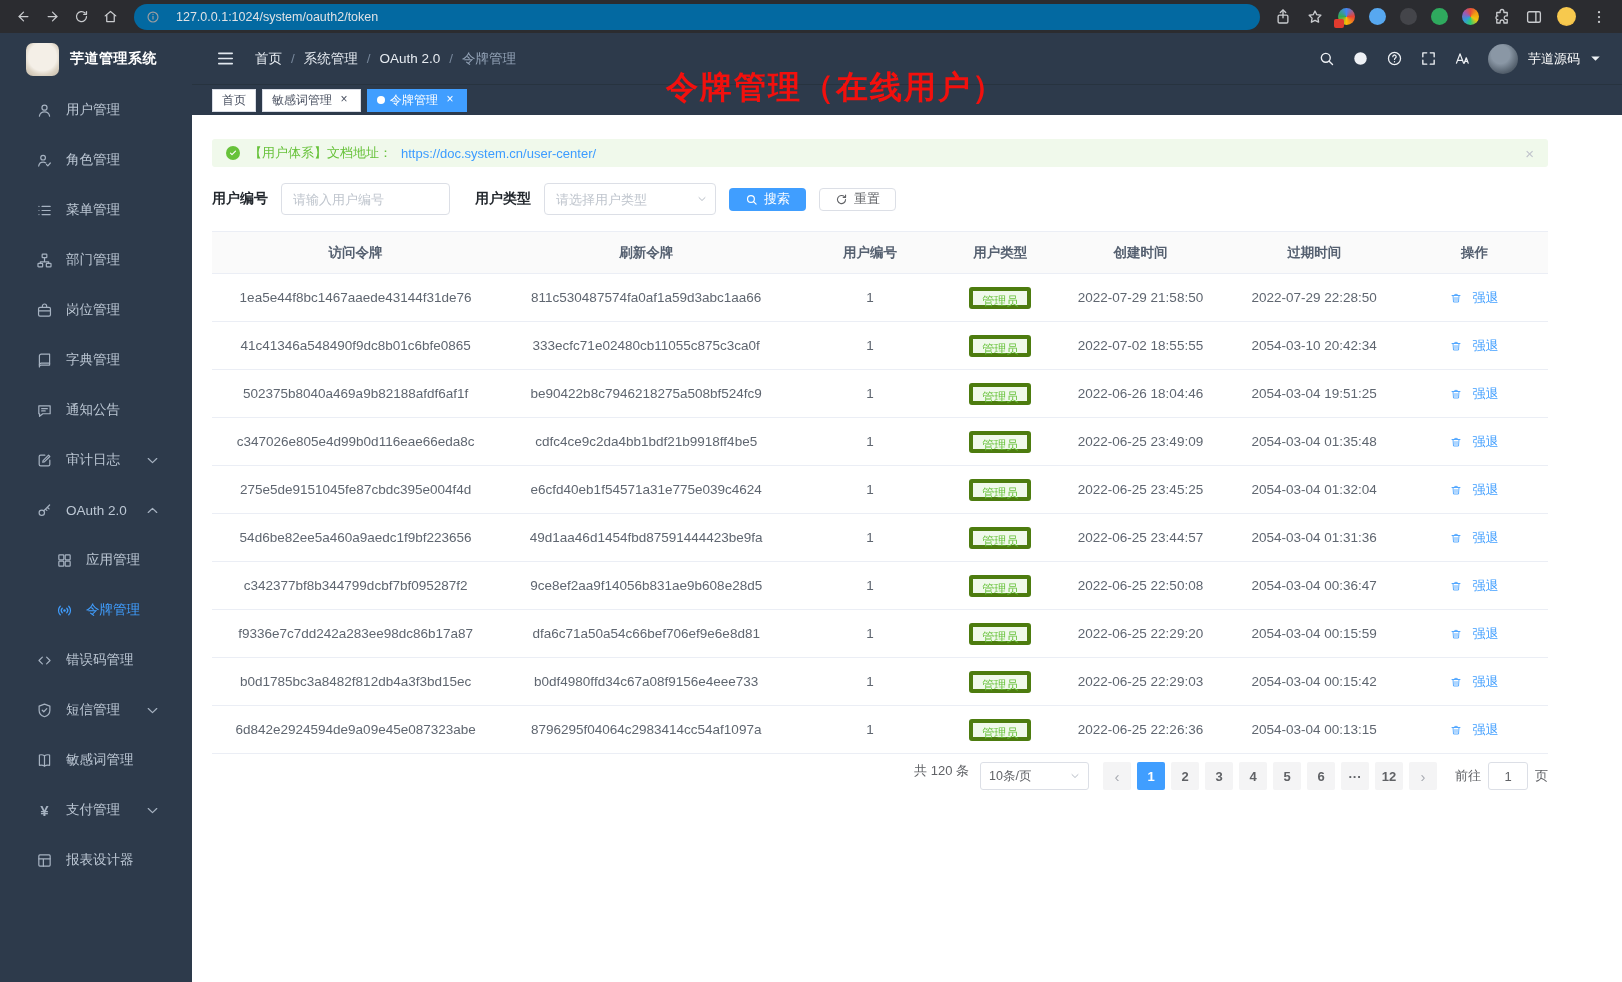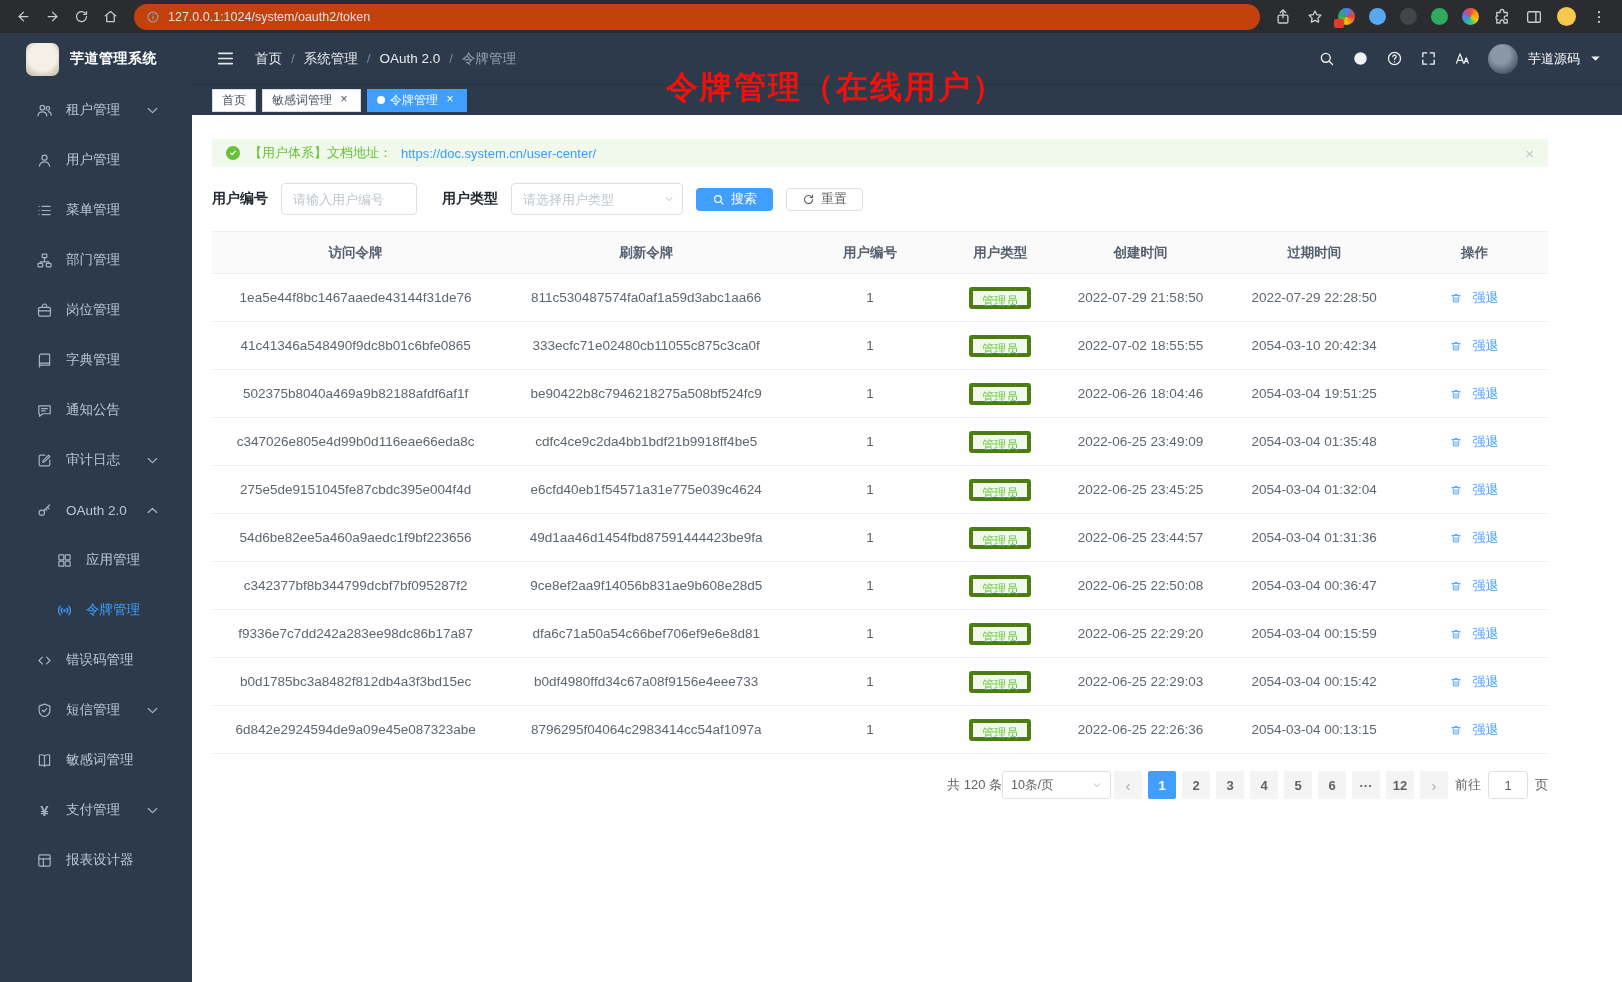--- a/index.html
+++ b/index.html
@@ -5,21 +5,21 @@
 *{margin:0;padding:0;box-sizing:border-box}
 html,body{width:1622px;height:982px}
 body{position:relative;overflow:hidden;background:#fff;font-family:"Liberation Sans","DejaVu Sans",sans-serif}
 .icon{display:inline-flex;align-items:center;justify-content:center}
 .icon svg{width:100%;height:100%;display:block}
 
 
 .browser{height:33px;background:#2b2c30;display:flex;align-items:center;padding:0 10px;gap:2px;color:#c9cbce}
 .nav-icon{width:27px;height:27px;border-radius:50%;display:flex;align-items:center;justify-content:center;cursor:pointer}
 .nav-icon svg{width:15px;height:15px}
-.urlbar{flex:1;height:26px;background:#c2410c;border-radius:13px;display:flex;align-items:center;gap:8px;padding:0 12px;margin:0 12px 0 8px;color:#e0e2e5;font-size:12.5px;cursor:text}
+.urlbar{flex:1;height:26px;background:#0369a1;border-radius:13px;display:flex;align-items:center;gap:16px;padding:0 12px;margin:0 12px 0 8px;color:#e0e2e5;font-size:12.5px;cursor:text}
 .urlbar .icon{width:14px;height:14px;color:#9b9da1}
 .br-right{display:flex;align-items:center;gap:14px;padding-right:4px}
 .br-right .icon{width:18px;height:18px;cursor:pointer}
 .ext{width:17px;height:17px;border-radius:50%;position:relative;cursor:pointer;flex-shrink:0}
 .ext .badge{position:absolute;left:-4px;bottom:-3px;width:10px;height:9px;background:#e23b2e;border-radius:2px}
 .ext-multi{background:conic-gradient(#4285f4,#ea4335,#fbbc05,#34a853,#4285f4)}
 .ext-blue{background:#57a8f0}
 .ext-dark{background:#44454a}
 .ext-green{background:#2faa5e}
 .ext-rainbow{background:conic-gradient(#e74c3c,#f39c12,#f1c40f,#2ecc71,#3498db,#9b59b6,#e74c3c)}
@@ -64,39 +64,39 @@
 
 .content{flex:1;background:#fff;padding:24px 74px 0 20px;position:relative;overflow:hidden}
 .alert{height:28px;background:#f0f9eb;border-radius:3px;display:flex;align-items:center;gap:9px;padding:0 14px;font-size:13px;color:#67c23a;position:relative}
 .alert-check{width:14px;height:14px;border-radius:50%;background:#67c23a;color:#fff;display:inline-flex;align-items:center;justify-content:center;flex-shrink:0}
 .alert-check svg{width:8px;height:8px}
 .alert-link{color:#3c9cff;cursor:pointer;text-decoration:none}
 .alert-close{position:absolute;right:14px;top:50%;transform:translateY(-50%);color:#c0c4cc;font-size:15px;cursor:pointer}
 
 .filters{display:flex;align-items:center;margin-top:16px;gap:13px}
 .flabel{font-size:14px;font-weight:700;color:#23282e}
-.txt-input{width:136px;height:32px;border:1px solid #dcdfe6;border-radius:4px;padding:0 11px;font-size:13px;color:#606266;outline:none;font-family:inherit;background:#fff}
+.txt-input{width:169px;height:32px;border:1px solid #dcdfe6;border-radius:4px;padding:0 11px;font-size:13px;color:#606266;outline:none;font-family:inherit;background:#fff}
 .txt-input::placeholder{color:#bfc5cd}
 .select-wrap{position:relative;width:172px}
 .select-wrap .txt-input{width:100%;padding-right:26px;cursor:pointer}
 .select-caret{position:absolute;right:8px;top:50%;transform:translateY(-50%);width:12px;height:12px;color:#b6bcc5}
 .btn{height:23px;border-radius:4px;font-size:13px;display:inline-flex;align-items:center;gap:6px;padding:0 15px;cursor:pointer;border:1px solid transparent;font-family:inherit}
 .btn .icon{width:13px;height:13px}
 .btn-primary{background:#409eff;color:#fff}
 .btn-plain{background:#fff;border-color:#dcdfe6;color:#606266}
 
 .table-wrap{margin-top:16px}
 table{width:100%;border-collapse:collapse;table-layout:fixed}
 th{height:42px;font-size:13.5px;font-weight:700;color:#556070;background:#fafafa;border-top:1px solid #ebeef5;border-bottom:1px solid #ebeef5;text-align:center;white-space:nowrap}
 td{height:48px;font-size:13.5px;color:#5f6670;border-bottom:1px solid #ebeef5;text-align:center;white-space:nowrap;overflow:hidden}
 .tag-success{display:inline-block;height:22px;line-height:20px;padding:0 9px;background:#f0f9eb;border:4px solid #4d7c0f;color:#67c23a;border-radius:3px;font-size:12px}
 .action-link{color:#409eff;display:inline-flex;align-items:center;gap:10px;cursor:pointer;font-size:13px}
 .action-link svg{width:12px;height:12px}
 
-.pagination{display:flex;align-items:center;justify-content:flex-end;margin-top:17px;font-size:13px;color:#606266;gap:0}
+.pagination{display:flex;align-items:flex-start;justify-content:flex-end;margin-top:8px;font-size:13px;color:#606266;gap:11px}
 .psize{position:relative;width:109px}
 .psize-box{width:100%;height:28px;border:1px solid #dcdfe6;border-radius:3px;display:flex;align-items:center;padding:0 22px 0 8px;font-size:12.5px;color:#606266;cursor:pointer;background:#fff}
 .pages{display:flex;align-items:center}
 .pbtn{min-width:28px;height:28px;padding:0 4px;margin:0 3px;background:#f4f4f5;border-radius:2px;display:inline-flex;align-items:center;justify-content:center;font-size:13px;font-weight:600;color:#606266;cursor:pointer}
 .pbtn.active{background:#409eff;color:#fff}
 .pbtn.nav{color:#a8abb2;font-size:15px;font-weight:400}
 .goto{display:flex;align-items:center;gap:7px;margin-left:4px}
 .goto-input{width:40px;height:28px;border:1px solid #dcdfe6;border-radius:3px;text-align:center;font-size:13px;color:#606266;outline:none;font-family:inherit}
 
 
@@ -185,41 +185,35 @@
 <div class="app">
   <aside class="sidebar">
     <div class="logo">
       <span class="logo-img"></span>
       <span class="logo-title">芋道管理系统</span>
     </div>
     <nav id="menu">
         <div class="menu-item">
           <span class="icon">
             <svg viewBox="0 0 24 24" fill="none" stroke="currentColor" stroke-width="1.7" stroke-linecap="round" stroke-linejoin="round">
-              <circle cx="9" cy="8" r="3.2"></circle>
-              <path d="M2.7 19.5c.5-3.6 3.1-5.5 6.3-5.5s5.8 1.9 6.3 5.5"></path>
-              <circle cx="16.8" cy="9" r="2.6"></circle>
-              <path d="M17.8 13.6c2.2.6 3.4 2.2 3.7 5"></path>
-            </svg>
-          </span>
-          <span class="menu-label">租户管理</span>
-          <span class="arrow icon">
-            <svg viewBox="0 0 24 24" fill="none" stroke="currentColor" stroke-width="1.7" stroke-linecap="round" stroke-linejoin="round">
-              <path d="M6 9.2L12 15l6-5.8"></path>
-            </svg>
-          </span>
-        </div>
-        <div class="menu-item">
-          <span class="icon">
-            <svg viewBox="0 0 24 24" fill="none" stroke="currentColor" stroke-width="1.7" stroke-linecap="round" stroke-linejoin="round">
               <circle cx="12" cy="8" r="3.6"></circle>
               <path d="M4.8 20c.7-4 3.5-6 7.2-6s6.5 2 7.2 6"></path>
             </svg>
           </span>
           <span class="menu-label">用户管理</span>
+        </div>
+        <div class="menu-item">
+          <span class="icon">
+            <svg viewBox="0 0 24 24" fill="none" stroke="currentColor" stroke-width="1.7" stroke-linecap="round" stroke-linejoin="round">
+              <circle cx="10" cy="8" r="3.3"></circle>
+              <path d="M3.8 19.8c.6-3.6 3-5.5 6.2-5.5 1.5 0 2.8.4 3.9 1.1"></path>
+              <path d="M14.8 17.6l1.9 1.9 3.5-4"></path>
+            </svg>
+          </span>
+          <span class="menu-label">角色管理</span>
         </div>
         <div class="menu-item">
           <span class="icon">
             <svg viewBox="0 0 24 24" fill="none" stroke="currentColor" stroke-width="1.7" stroke-linecap="round" stroke-linejoin="round">
               <path d="M4.2 6.2h.01M4.2 12h.01M4.2 17.8h.01M8.5 6.2H20M8.5 12H20M8.5 17.8H20"></path>
             </svg>
           </span>
           <span class="menu-label">菜单管理</span>
         </div>
         <div class="menu-item">

